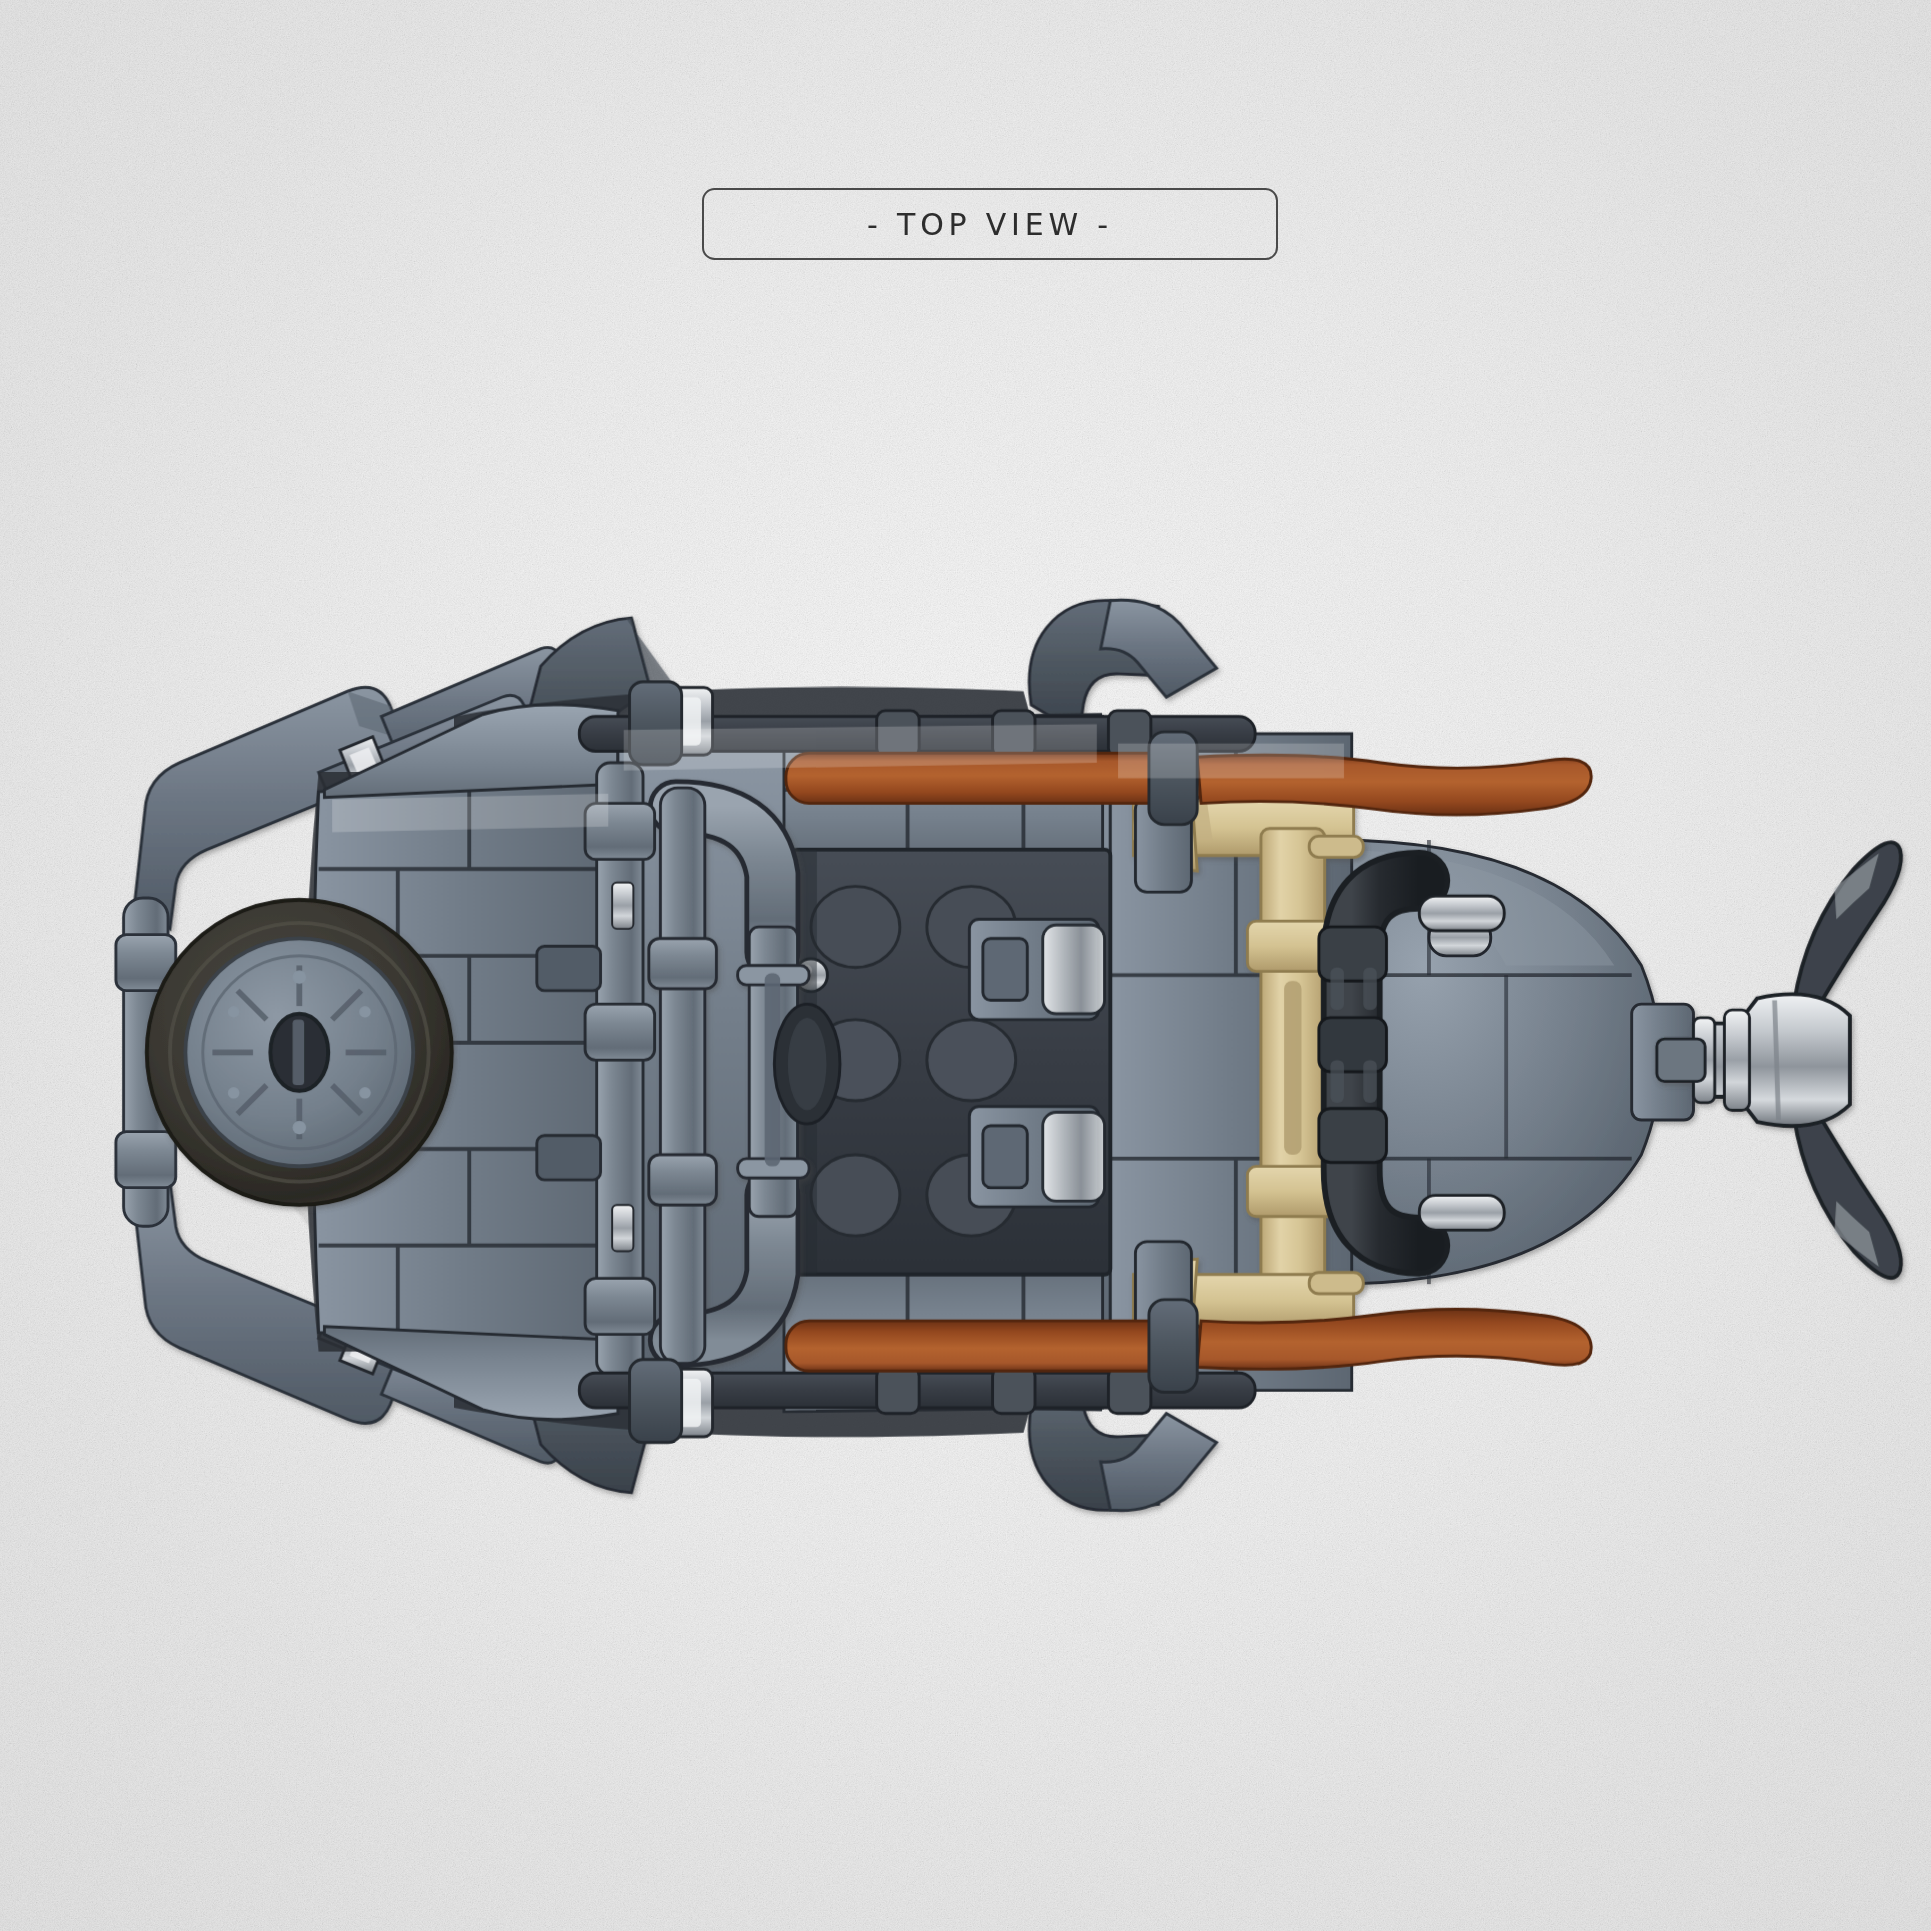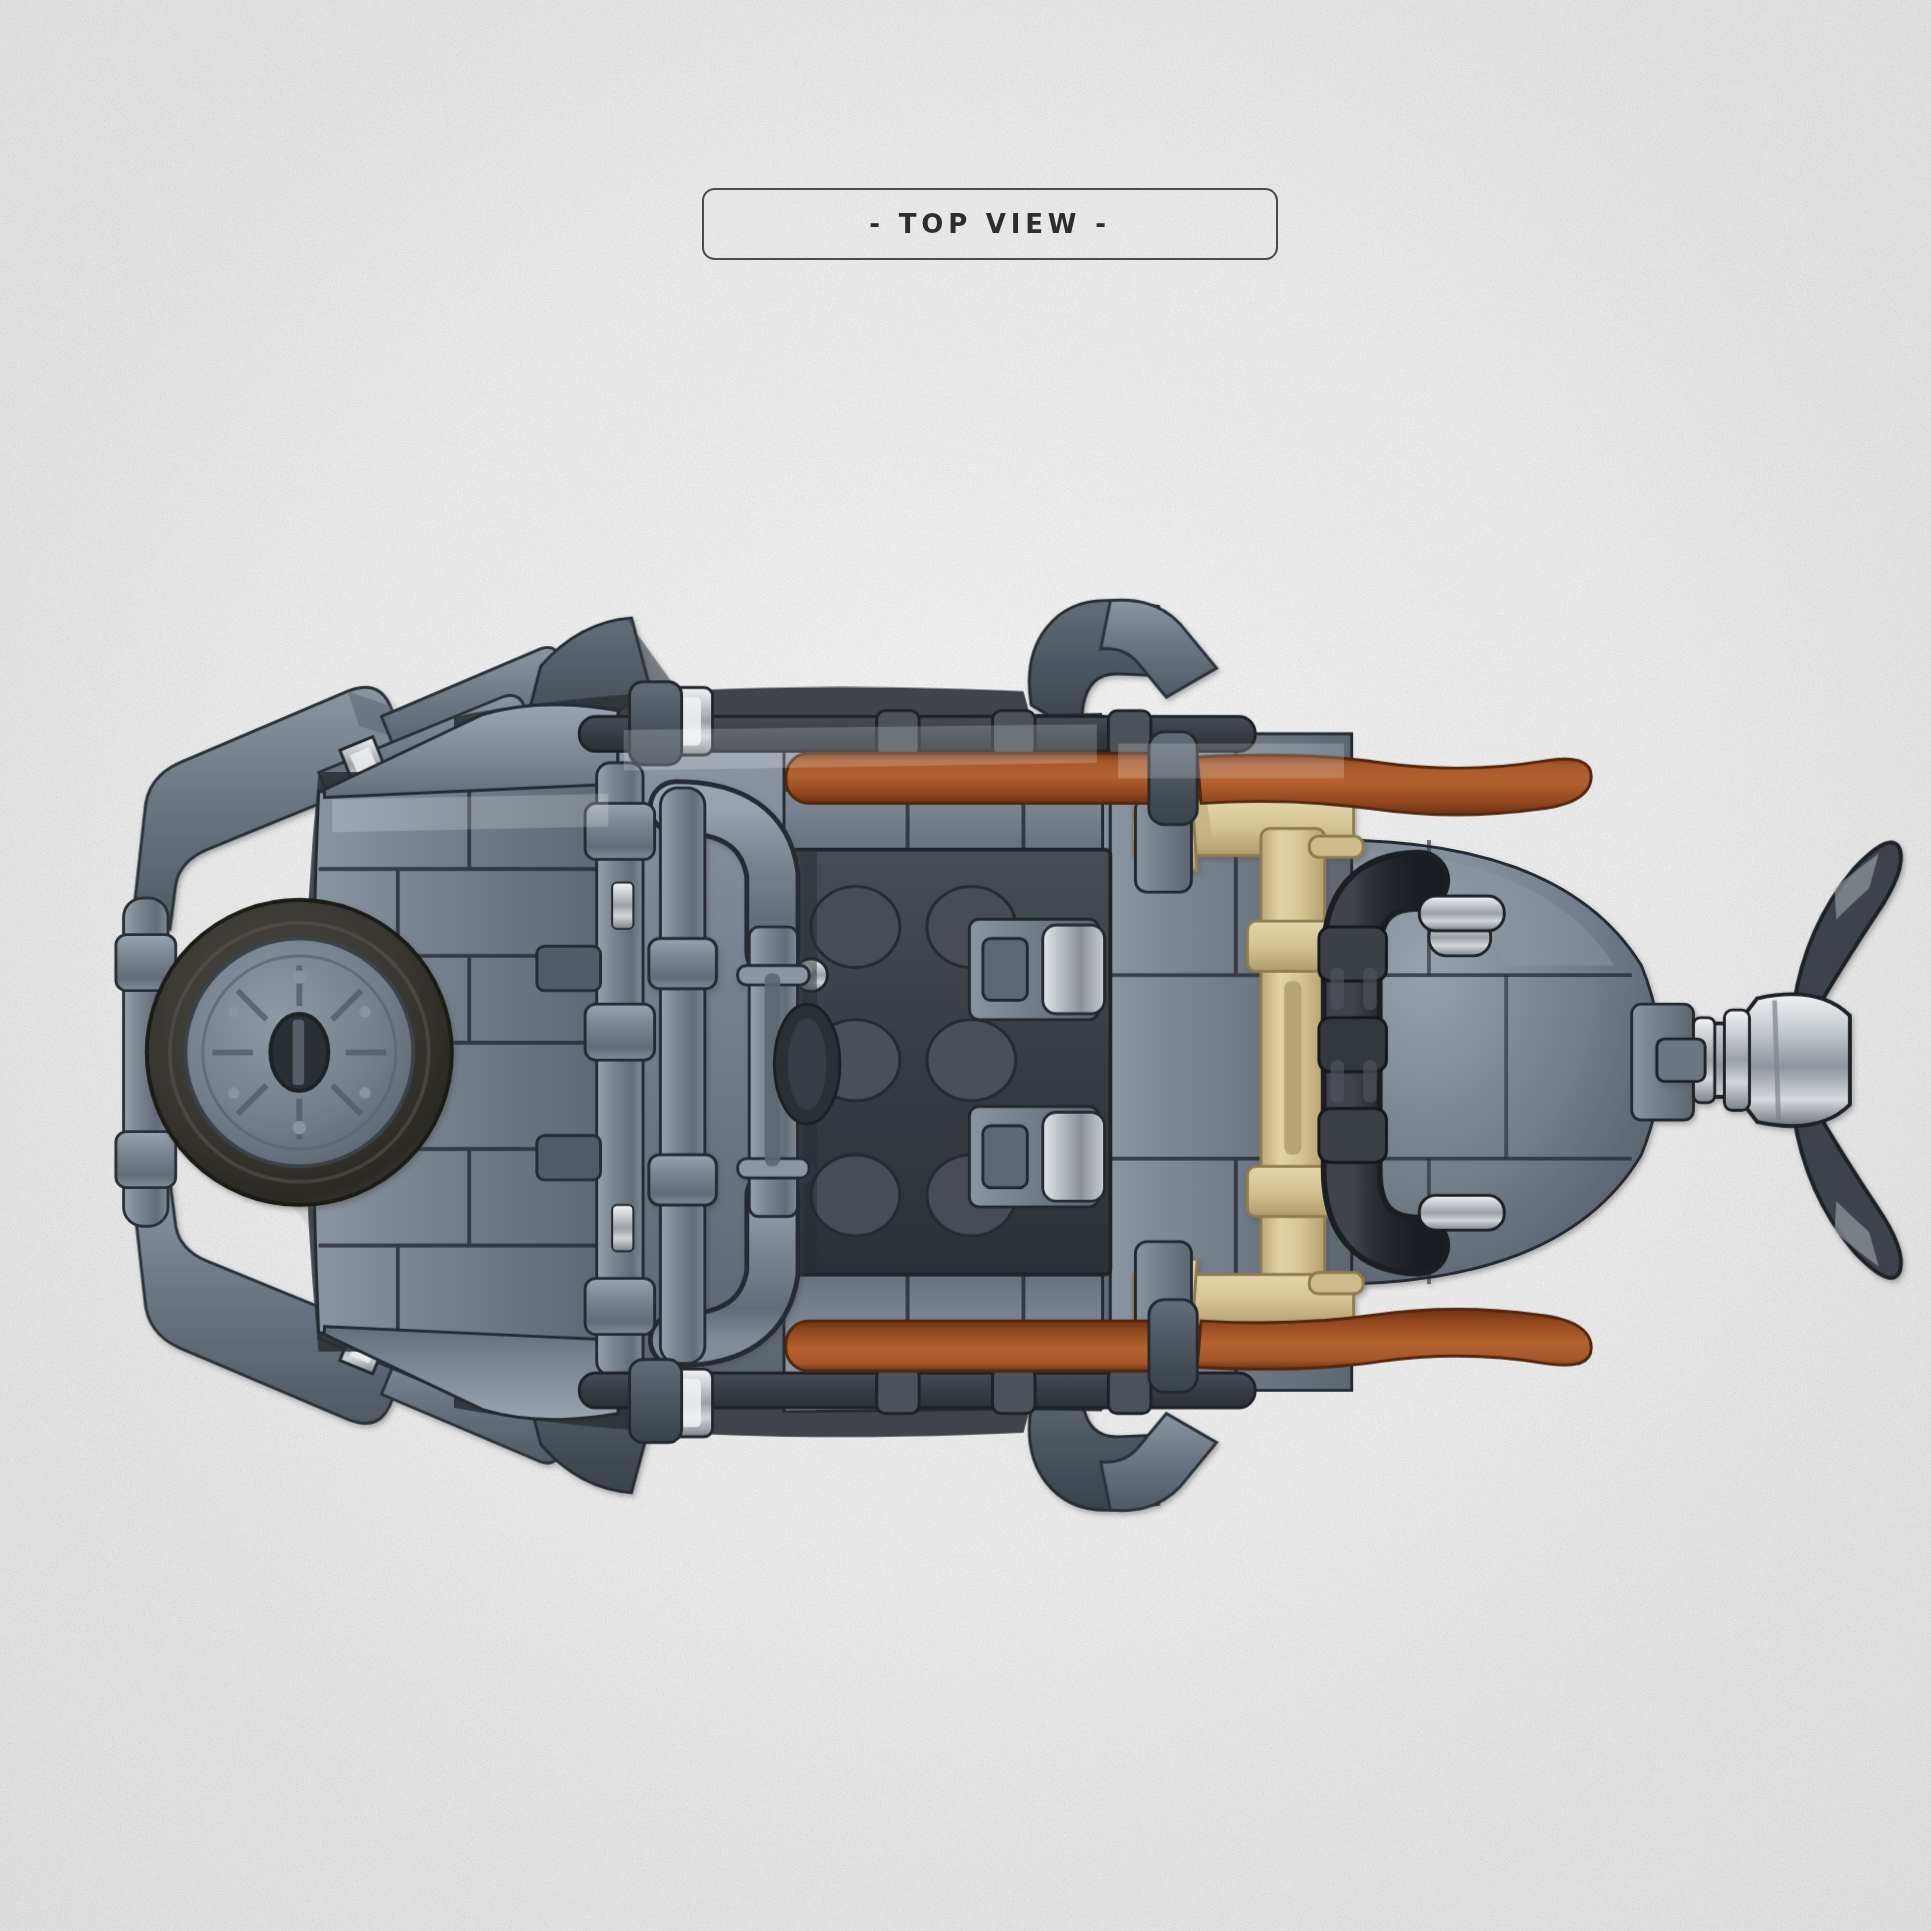--- a/index.html
+++ b/index.html
@@ -24,21 +24,21 @@
     opacity:.40;mix-blend-mode:screen;
   }
   
   .title-chip{
     position:absolute;left:702px;top:188px;width:576px;height:72px;
     border:2.9px solid #4a4a4a;border-radius:12.6px;
     display:flex;align-items:center;justify-content:center;
     box-sizing:border-box;
   }
   .title-chip span{
-    font-size:26px;font-weight:bold;letter-spacing:4.8px;color:#2d2d2d;
+    font-size:30px;font-weight:normal;letter-spacing:4.8px;color:#2d2d2d;
     font-family:"DejaVu Sans", sans-serif;
     white-space:nowrap;
   }
   
   #model{position:absolute;left:0;top:0;width:1931px;height:1931px;}
   svg{display:block;}
 </style>
 </head>
 <body>
 

